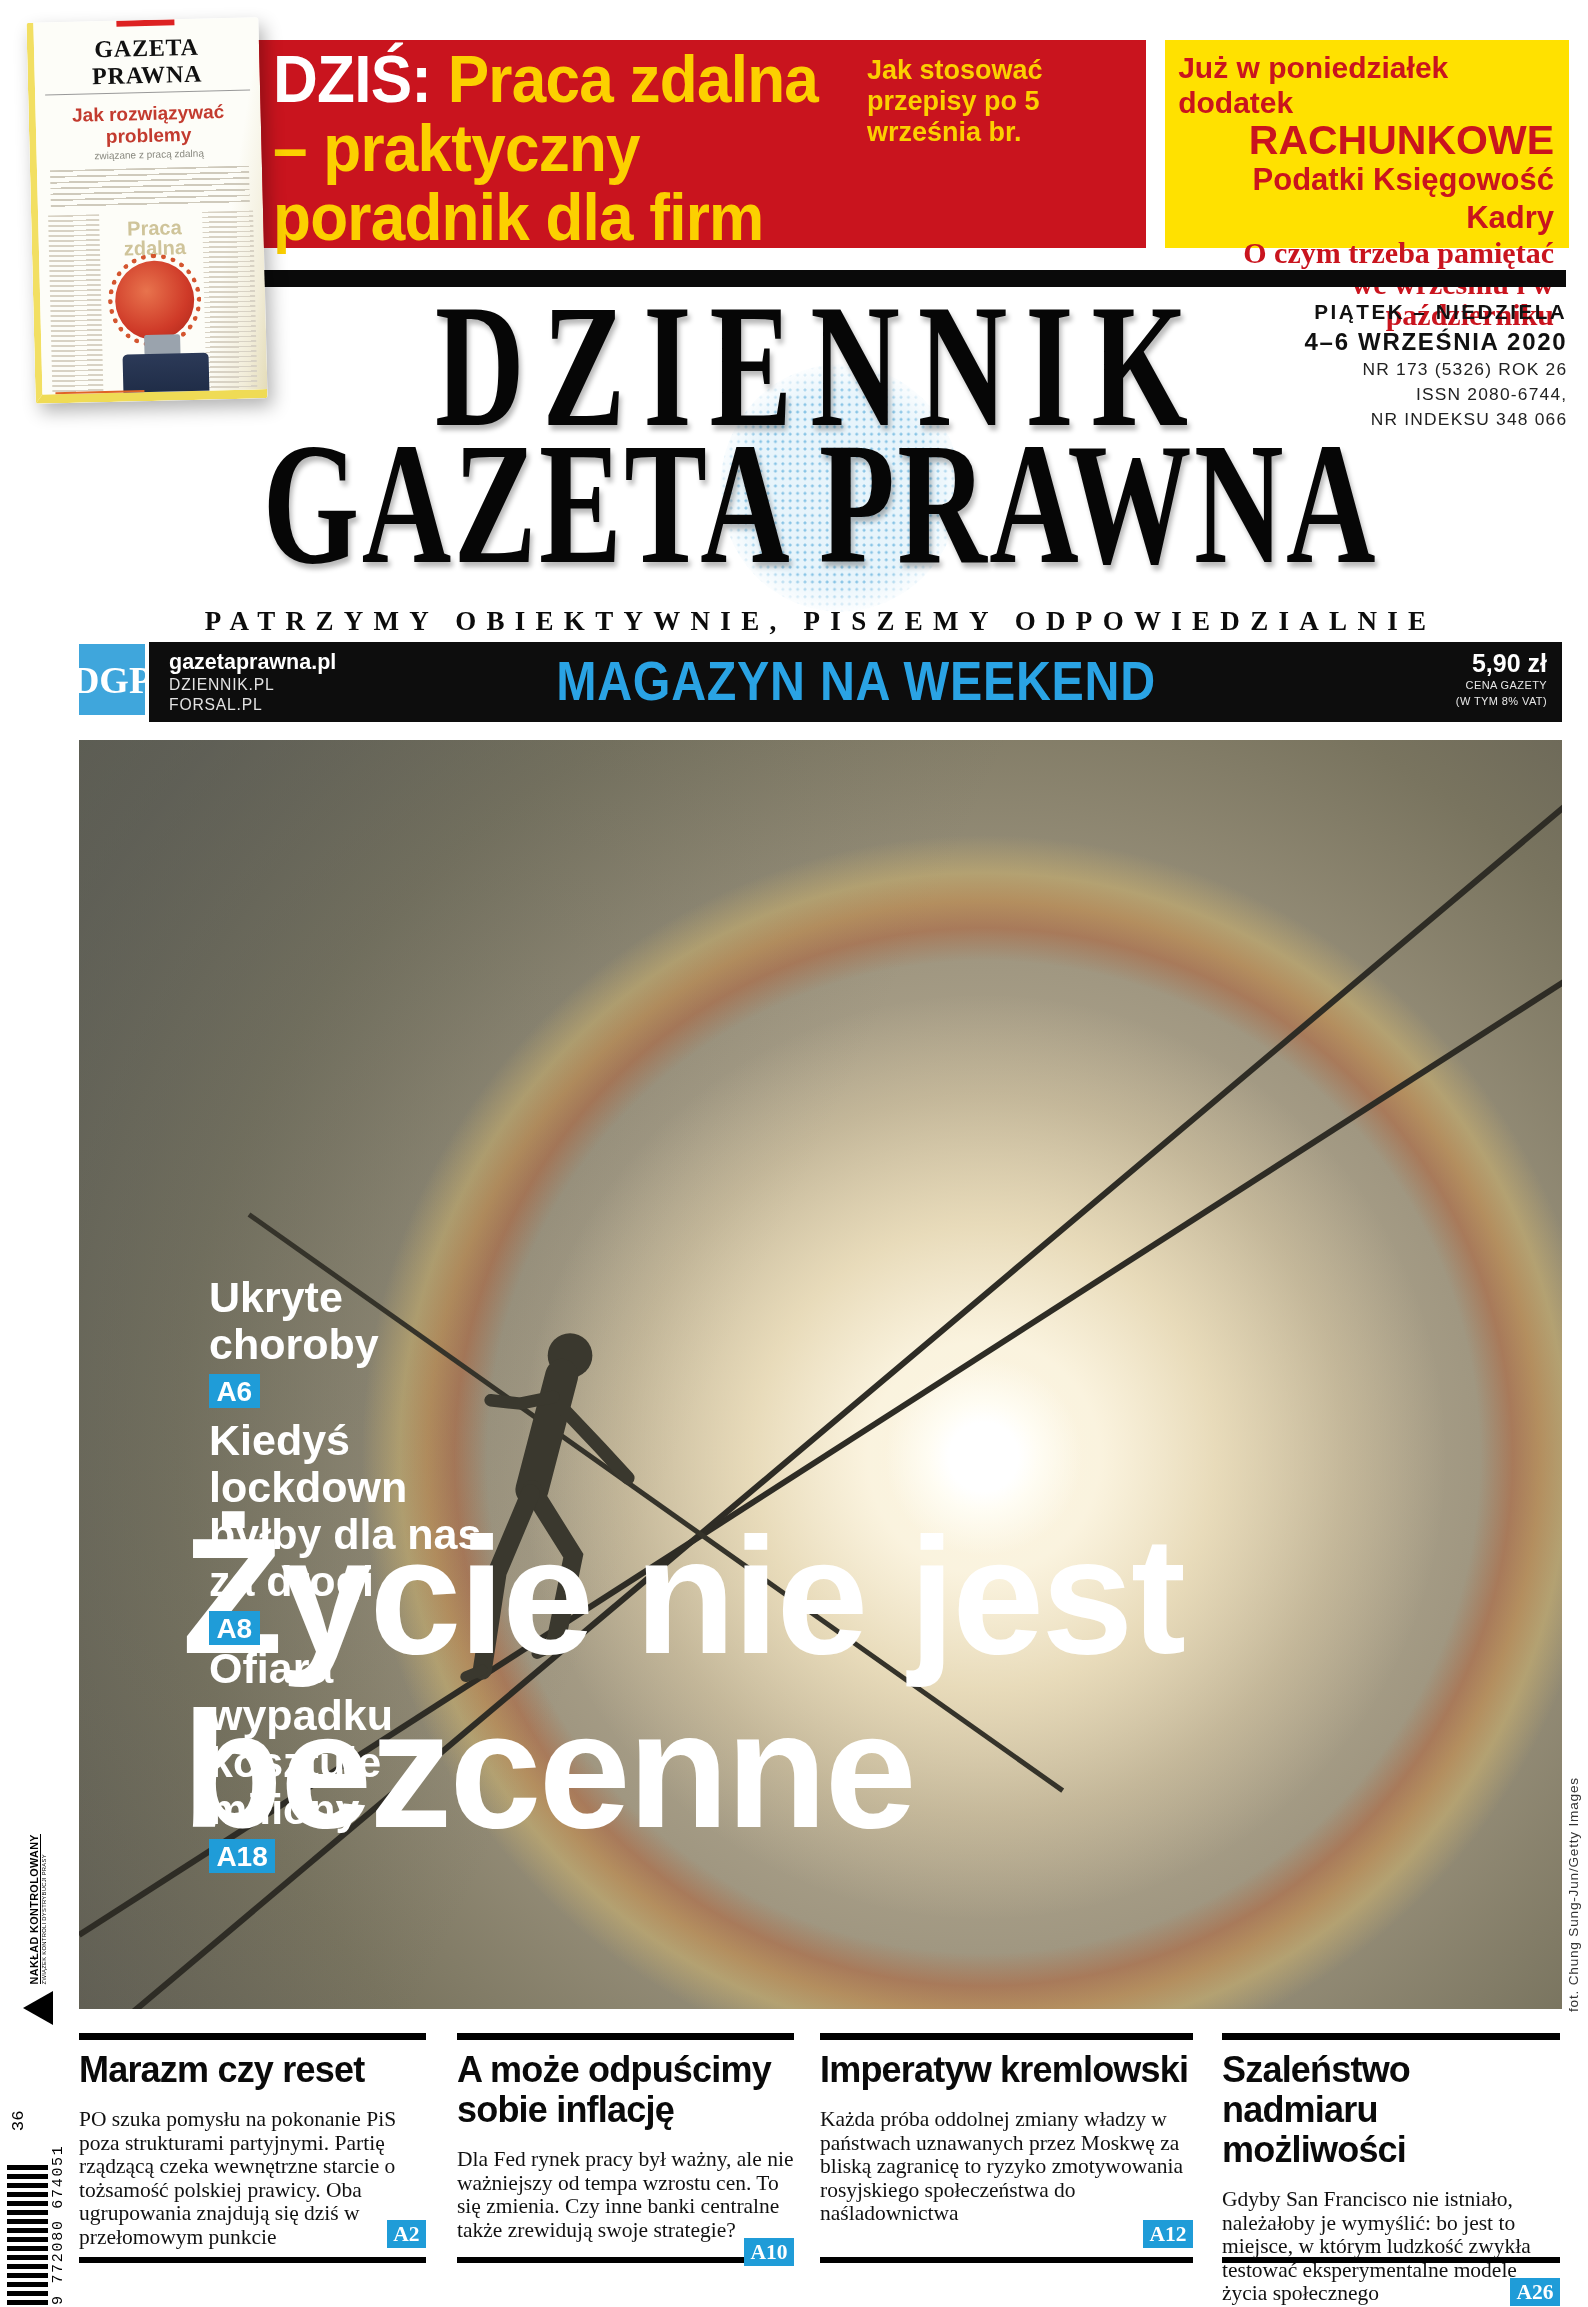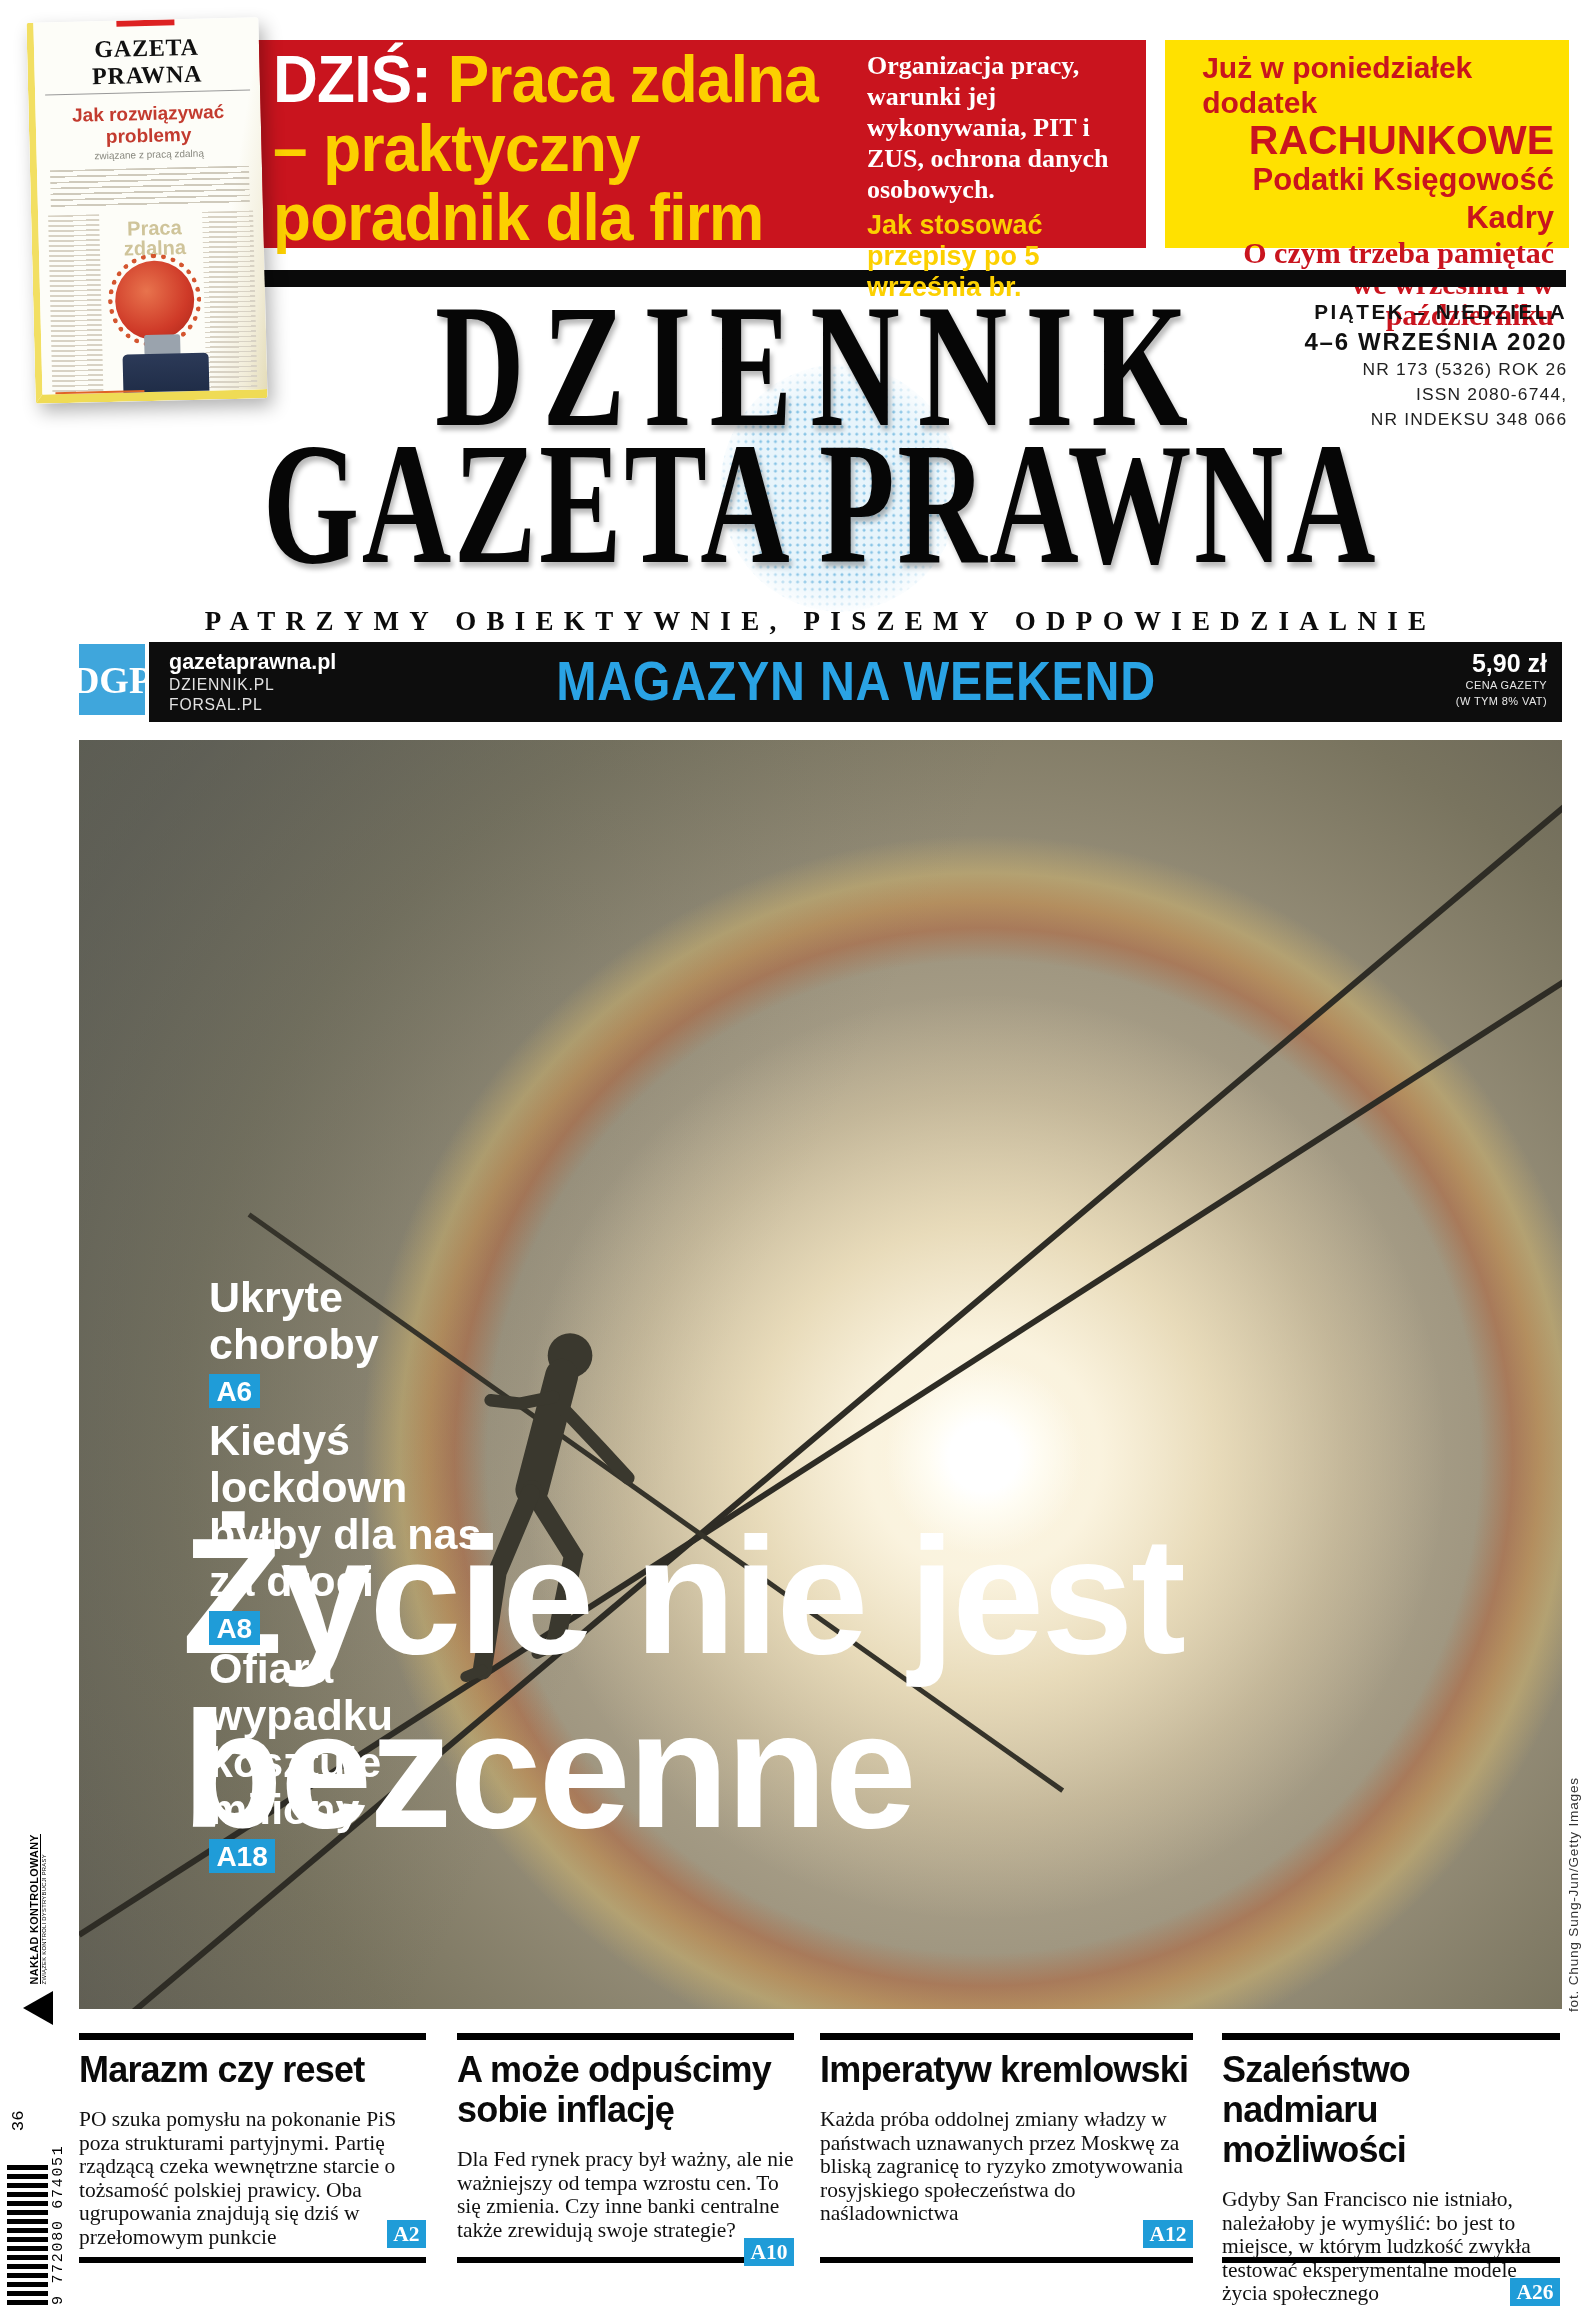--- a/index.html
+++ b/index.html
@@ -43,21 +43,21 @@
   .rb-line{font-weight:700;font-size:66px;line-height:69px;letter-spacing:-0.8px;color:#fcd000;white-space:nowrap;}
   .rb-line .white{color:#fff;}
   .rb-detail{position:absolute;left:619px;top:10px;width:273px;}
   .rb-serif{font-family:"Liberation Serif",serif;font-weight:600;color:#fff;
     font-size:26px;line-height:31px;}
   .rb-apply{font-weight:700;color:#fcd000;font-size:27px;line-height:31px;margin-top:5px;}
 
   
   .yellow-box{position:absolute;left:1165px;top:40px;width:404px;height:208px;background:#ffe100;
     padding:10px 15px 0 13.2px;color:#c9141e;}
-  .yb1{font-weight:700;font-size:30px;line-height:35px;margin-left:24px;}
+  .yb1{font-weight:700;font-size:30px;line-height:35px;}
   .yb-big{font-weight:700;font-size:41px;line-height:41px;text-align:right;letter-spacing:0;}
   .yb-sub{font-weight:700;font-size:31px;line-height:38px;text-align:right;}
   .yb-note{font-family:"Liberation Serif",serif;font-weight:700;font-size:30px;line-height:31px;text-align:right;}
 
   
   .top-rule{position:absolute;left:262px;top:270px;width:1304px;height:16.5px;background:#0a0a0a;}
   .dateline{position:absolute;right:20.7px;top:298px;width:347px;text-align:right;color:#111;}
   .dl1{font-weight:700;font-size:20.7px;letter-spacing:2.5px;line-height:28px;}
   .dl2{font-weight:700;font-size:24px;letter-spacing:1.7px;line-height:31px;}
   .dl3{font-weight:500;font-size:17.4px;letter-spacing:1.2px;line-height:25px;color:#222;}
@@ -168,21 +168,20 @@
     </div>
   </div>
 
   <div class="red-banner">
     <div class="rb-head">
       <div class="rb-line"><span class="white">DZIŚ:</span> <span>Praca zdalna</span></div>
       <div class="rb-line">– praktyczny</div>
       <div class="rb-line">poradnik dla firm</div>
     </div>
     <div class="rb-detail">
-      <p class="rb-serif">Organizacja pracy, warunki jej wykonywania, PIT i ZUS, ochrona danych osobowych.</p>
       <p class="rb-apply">Jak stosować przepisy po 5 września br.</p>
     </div>
   </div>
 
   <div class="yellow-box">
     <div class="yb1">Już w poniedziałek dodatek</div>
     <div class="yb-big">RACHUNKOWE</div>
     <div class="yb-sub">Podatki Księgowość Kadry</div>
     <div class="yb-note">O czym trzeba pamiętać</div>
     <div class="yb-note">we wrześniu i w październiku</div>

